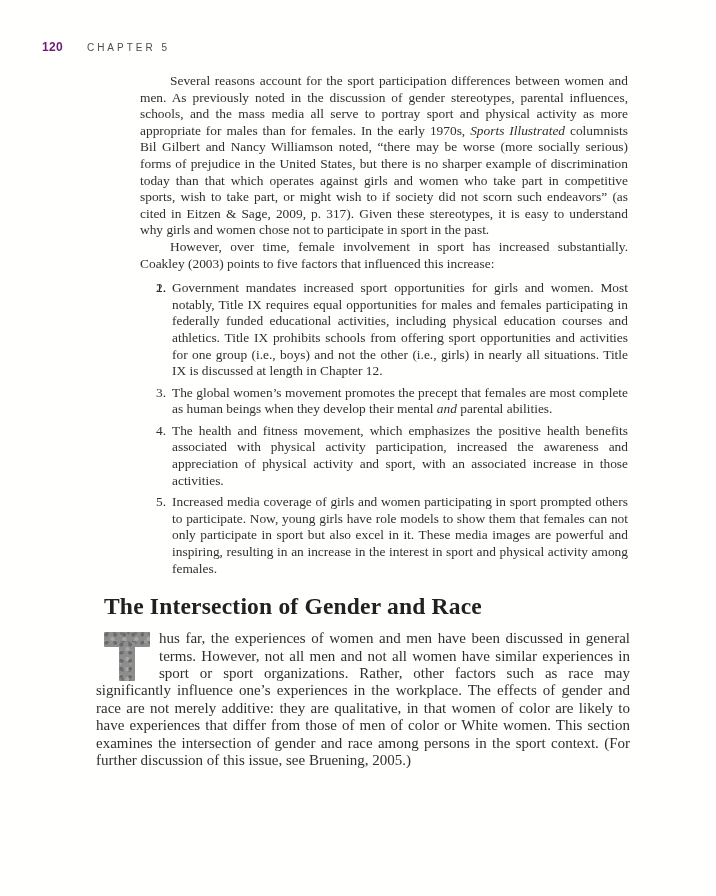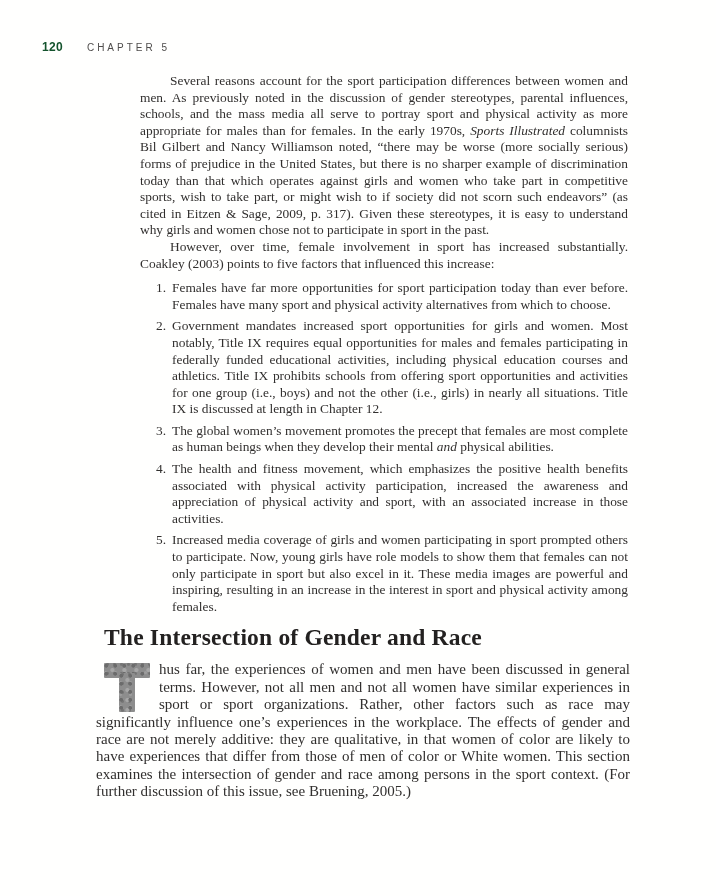--- a/index.html
+++ b/index.html
@@ -1,23 +1,23 @@
 <!DOCTYPE html>
 <html><head>
 <meta charset="utf-8">
 <style>
   html,body{margin:0;padding:0;background:#ffffff;}
   .page{position:relative;width:716px;height:896px;background:#fffffe;overflow:hidden;
         font-family:"Liberation Serif",serif;}
   .runhead{position:absolute;top:40px;left:42px;display:flex;align-items:baseline;gap:24px;
            font-family:"Liberation Sans",sans-serif;}
-  .folio{font-size:12px;font-weight:700;color:#14532d;letter-spacing:.3px;}
+  .folio{font-size:12px;font-weight:700;color:#701a75;letter-spacing:.3px;}
   .chapter{font-size:10px;letter-spacing:3px;color:#4e4c4b;}
   .main{position:absolute;top:73px;left:0;right:0;}
-  .top-block{margin:0 88px 8px 140px;}
+  .top-block{margin:0 88px 15px 140px;}
   .bp{margin:0;font-size:13.4px;line-height:16.6px;text-align:justify;color:#312f2e;text-indent:30px;}
   .list{margin-top:8px;}
   .li{position:relative;padding-left:32px;margin-top:5px;font-size:13.4px;line-height:16.6px;
       text-align:justify;color:#312f2e;}
   .li .num{position:absolute;left:16px;top:0;}
   .it{font-style:italic;}
   .section{margin:8px 86px 0 96px;}
   .heading{margin:0 0 10px 8px;font-size:23.5px;line-height:28px;font-weight:700;color:#232120;
            letter-spacing:.2px;font-family:"Liberation Serif",serif;}
   .intro{margin:0;font-size:15px;line-height:17.4px;text-align:justify;color:#312f2e;}
@@ -45,29 +45,28 @@
 
   <div class="main">
 
     <div class="top-block">
       <p class="bp"><span>Several reasons account for the sport participation differences between women and men. As previously noted in the discussion of gender stereotypes, parental influences, schools, and the mass media all serve to portray sport and physical activity as more appropriate for males than for females. In the early 1970s, </span><span class="it">Sports Illustrated</span><span> columnists Bil Gilbert and Nancy Williamson noted, “there may be worse (more socially serious) forms of prejudice in the United States, but there is no sharper example of discrimination today than that which operates against girls and women who take part in competitive sports, wish to take part, or might wish to if society did not scorn such endeavors” (as cited in Eitzen &amp; Sage, 2009, p. 317). Given these stereotypes, it is easy to understand why girls and women chose not to participate in sport in the past.</span></p>
       <p class="bp">However, over time, female involvement in sport has increased substantially. Coakley (2003) points to five factors that influenced this increase:</p>
 
       <div class="list">
         <div class="li">
           <span class="num">1.</span>
-          <span><span>Females have far more opportunities for sport participation today than ever before. Females have many sport and physical activity alternatives from which to choose.</span></span>
         </div>
         <div class="li">
           <span class="num">2.</span>
           <span><span>Government mandates increased sport opportunities for girls and women. Most notably, Title IX requires equal opportunities for males and females participating in federally funded educational activities, including physical education courses and athletics. Title IX prohibits schools from offering sport opportunities and activities for one group (i.e., boys) and not the other (i.e., girls) in nearly all situations. Title IX is discussed at length in Chapter 12.</span></span>
         </div>
         <div class="li">
           <span class="num">3.</span>
-          <span><span>The global women’s movement promotes the precept that females are most complete as human beings when they develop their mental </span><span class="it">and</span><span> physical abilities.</span></span>
+          <span><span>The global women’s movement promotes the precept that females are most complete as human beings when they develop their mental </span><span class="it">and</span><span> parental abilities.</span></span>
         </div>
         <div class="li">
           <span class="num">4.</span>
           <span><span>The health and fitness movement, which emphasizes the positive health benefits associated with physical activity participation, increased the awareness and appreciation of physical activity and sport, with an associated increase in those activities.</span></span>
         </div>
         <div class="li">
           <span class="num">5.</span>
           <span><span>Increased media coverage of girls and women participating in sport prompted others to participate. Now, young girls have role models to show them that females can not only participate in sport but also excel in it. These media images are powerful and inspiring, resulting in an increase in the interest in sport and physical activity among females.</span></span>
         </div>
       </div>

